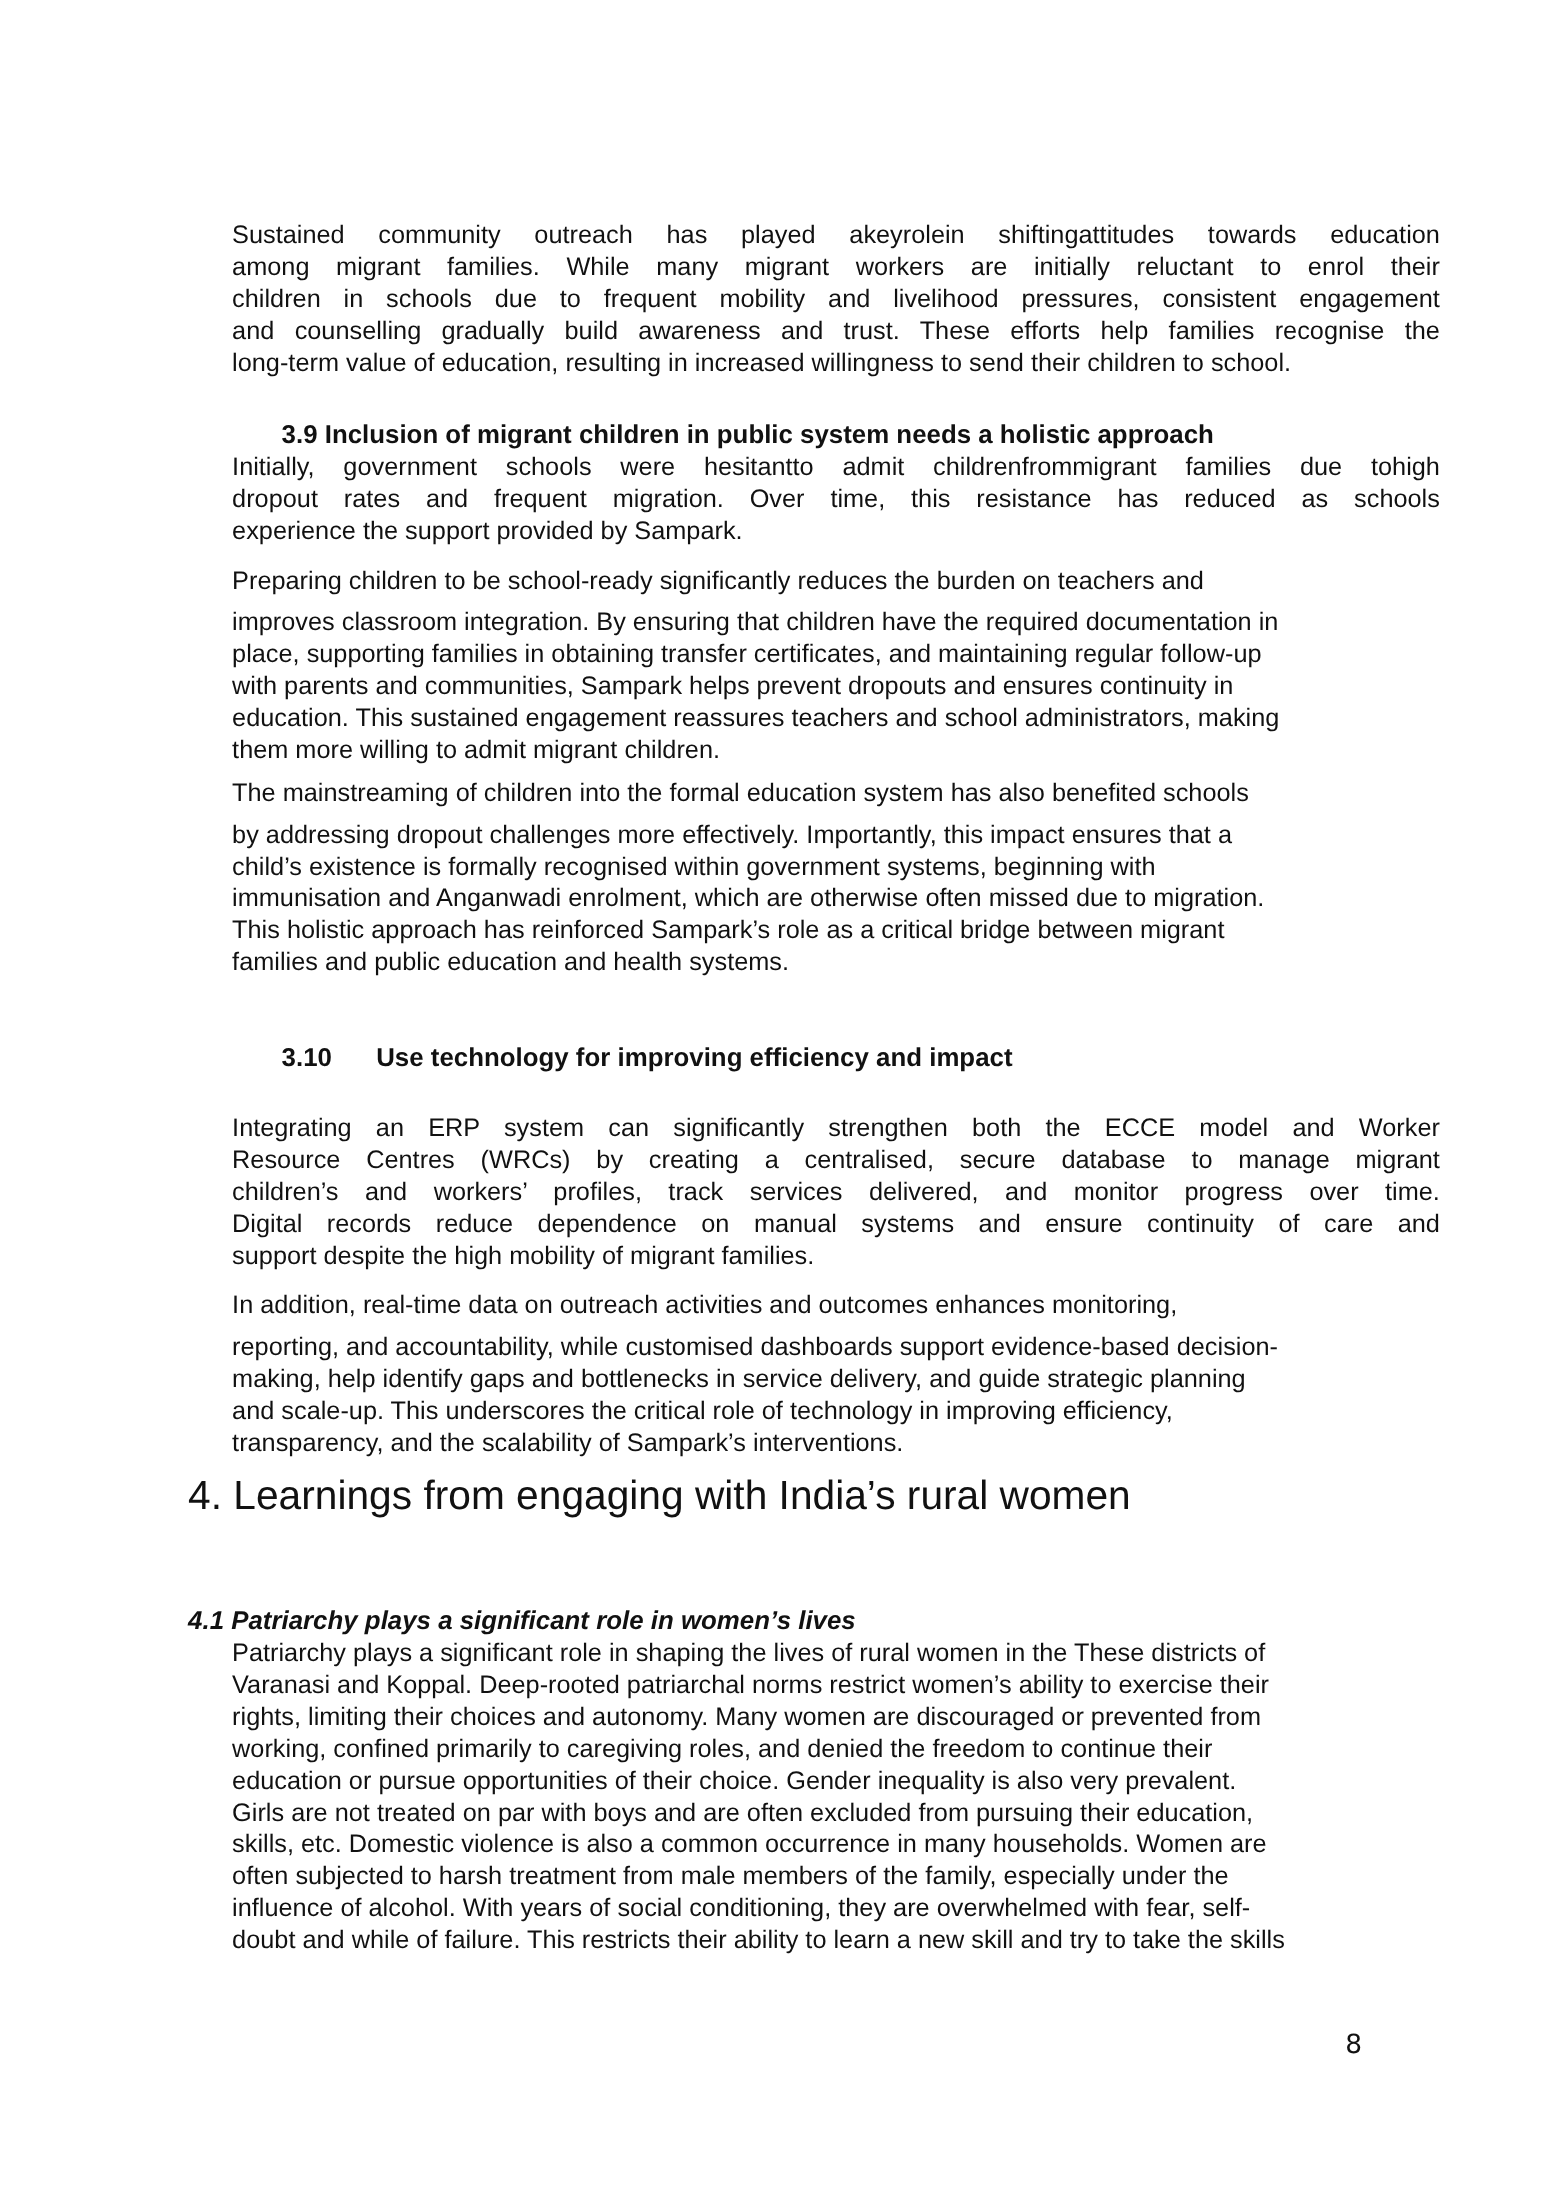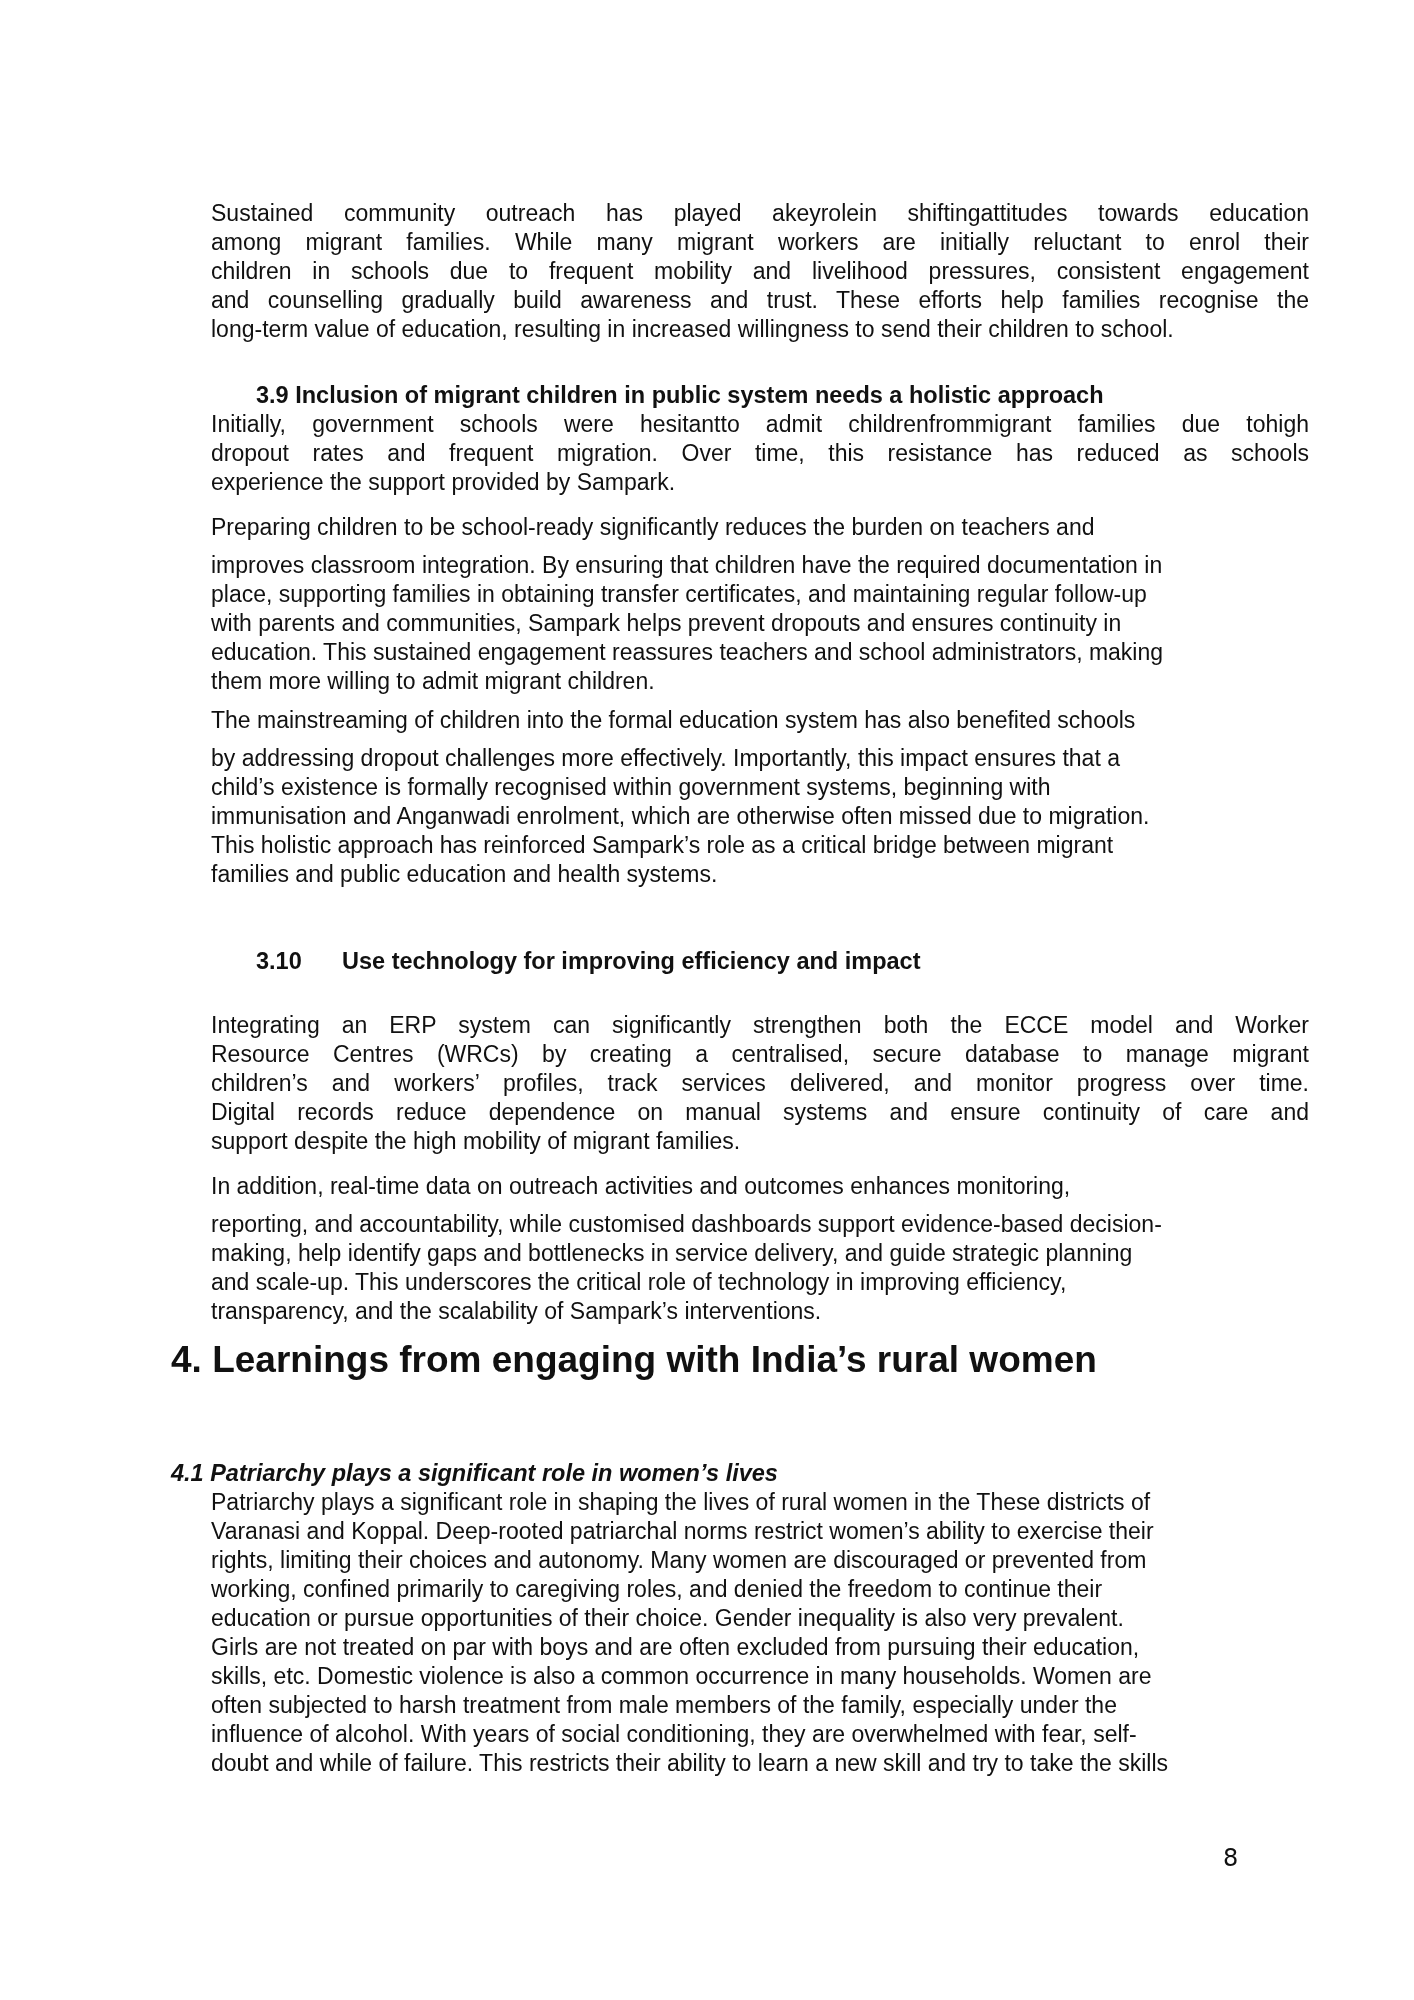--- a/index.html
+++ b/index.html
@@ -3,21 +3,21 @@
 <meta charset="utf-8">
 <style>
   html, body { margin: 0; padding: 0; background: #ffffff; }
   body { width: 1414px; height: 2000px; position: relative; overflow: hidden;
          font-family: "Liberation Sans", sans-serif; color: #111111; }
   .page { position: absolute; left: 0; top: 0; width: 1414px; height: 2000px; }
   .line { position: absolute; left: 171px; white-space: nowrap; font-size: 23px; line-height: 28px; margin-left: 40px; }
   .just { width: 1098px; text-align: justify; text-align-last: justify; }
   .h3 { position: absolute; left: 256px; white-space: nowrap; font-size: 23.5px; font-weight: bold; line-height: 28px; }
   .h3b { position: absolute; left: 171px; white-space: nowrap; font-size: 23.5px; font-weight: bold; line-height: 28px; font-style: italic; }
-  .h2 { position: absolute; left: 171px; white-space: nowrap; font-size: 37px; font-weight: bold; line-height: 44px; text-align: right; }
+  .h2 { position: absolute; left: 171px; white-space: nowrap; font-size: 37px; font-weight: normal; line-height: 44px; text-align: right; }
   .num { display: inline-block; width: 86px; }
   .pagenum { position: absolute; left: 1223px; top: 1844px; font-family: "DejaVu Sans", sans-serif; font-size: 24px; }
 </style>
 </head>
 <body>
 
 <div class="page">
 
   <div>
     <div class="line just" style="top:199px">Sustained community outreach has played akeyrolein shiftingattitudes towards education</div>

